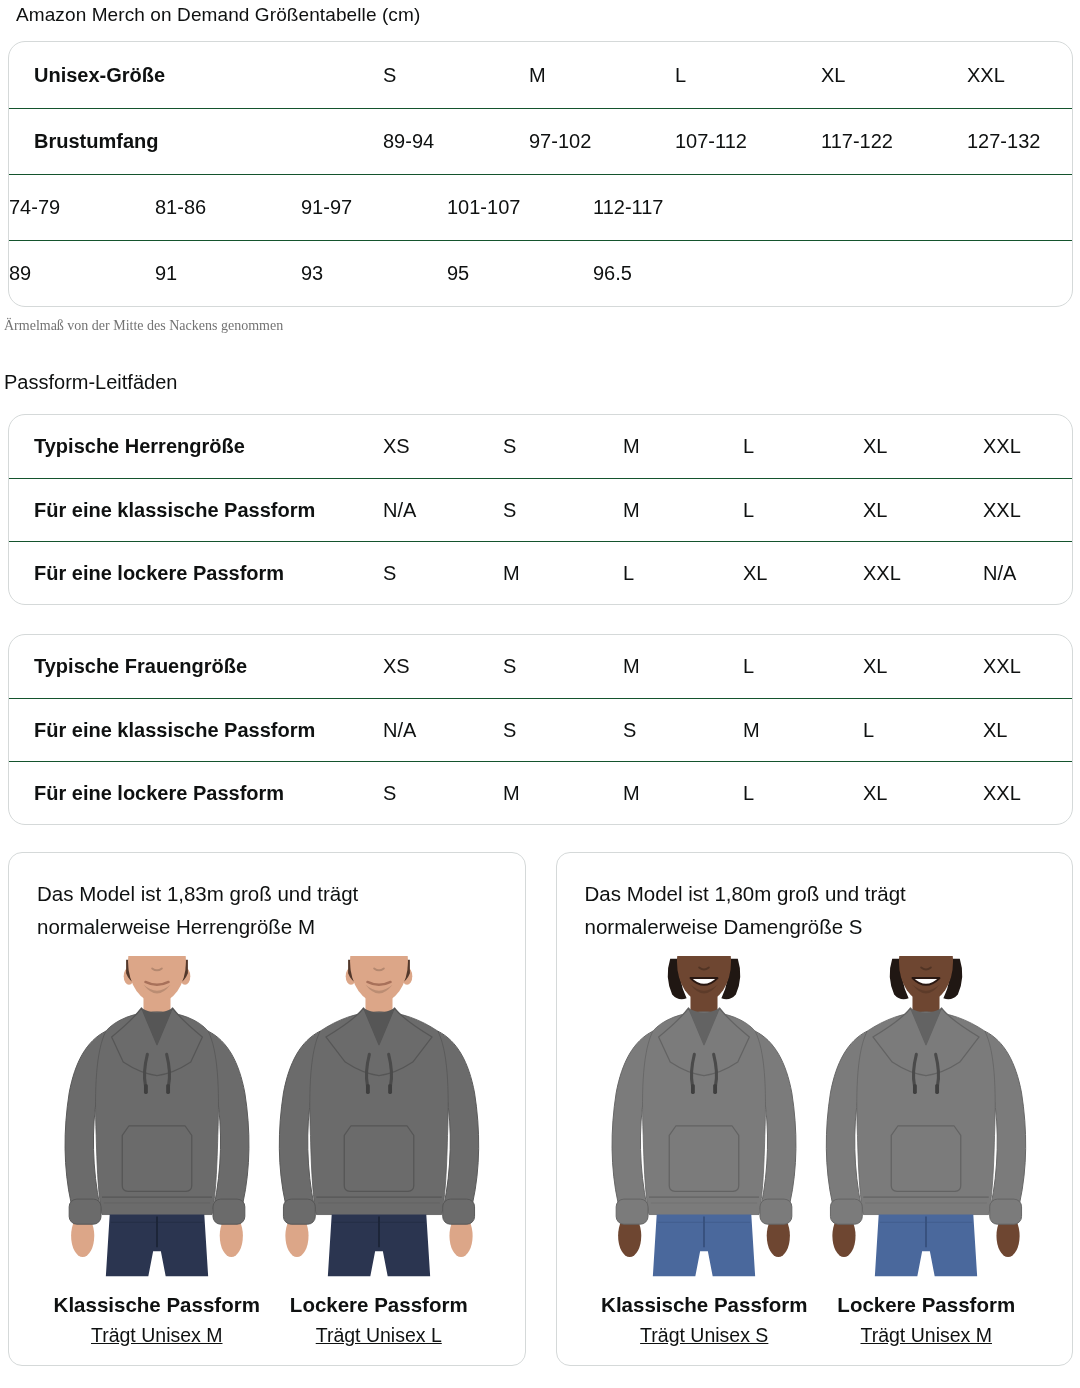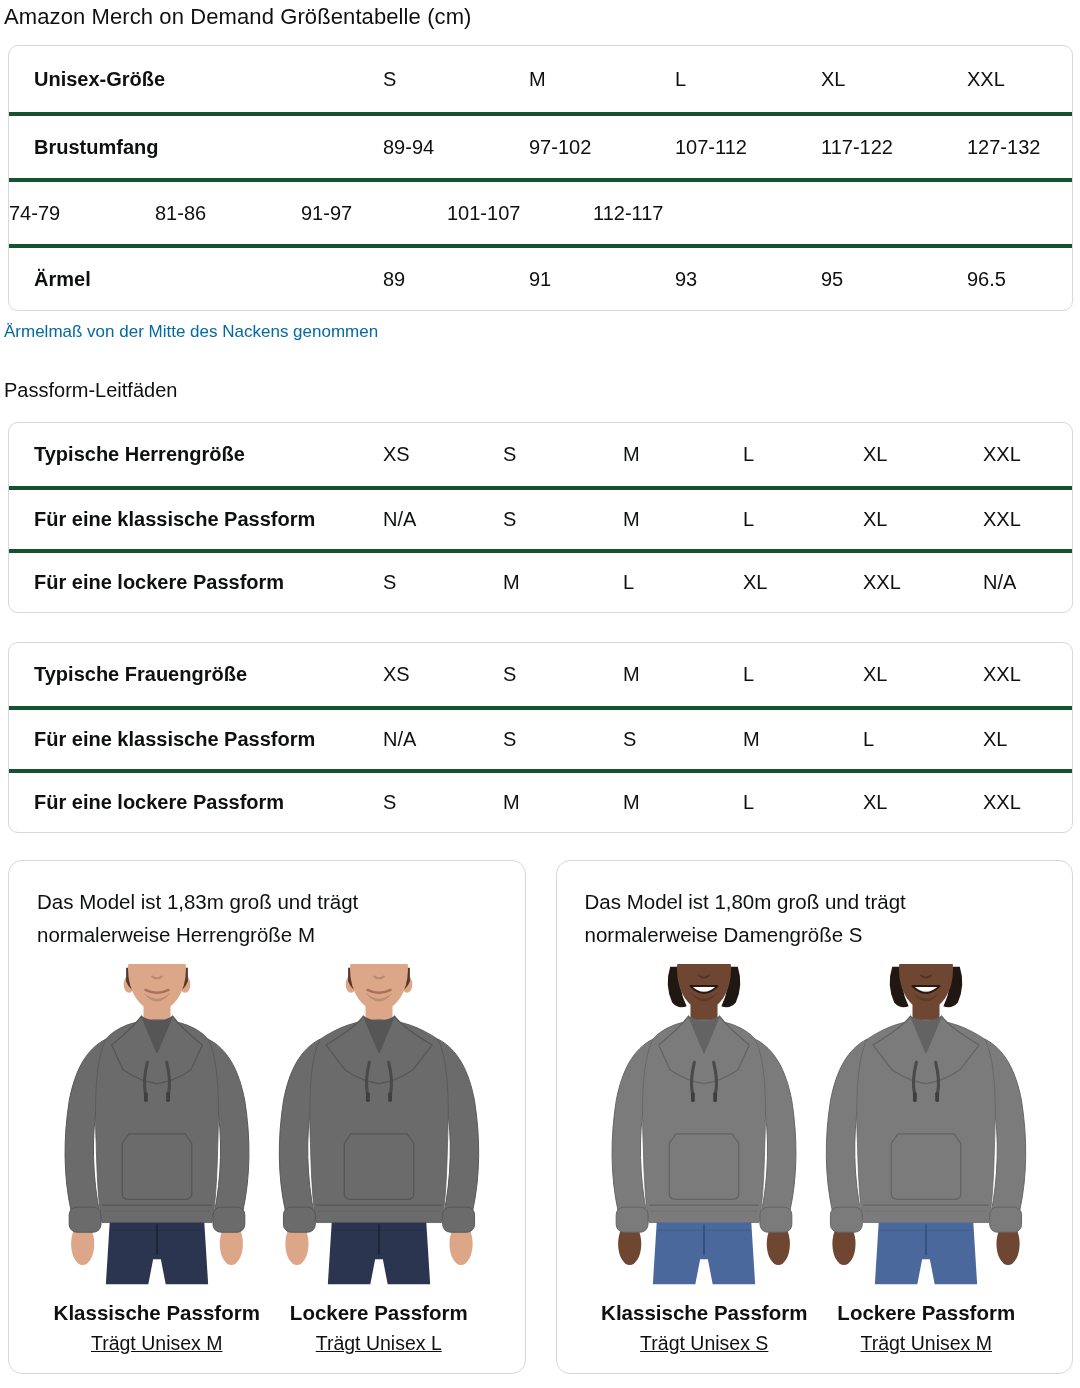--- a/index.html
+++ b/index.html
@@ -2,32 +2,32 @@
 <html lang="de"><head>
 <meta charset="utf-8">
 <style>
   * { box-sizing: border-box; }
   html,body { margin:0; padding:0; }
   body {
     width:1080px; height:1388px; overflow:hidden;
     background:#ffffff; color:#0f1111;
     font-family:"Liberation Sans", sans-serif;
   }
-  .h1 { font-size:22px; font-weight:400; padding:4px 13px 0 4px; letter-spacing:.1px; }
+  .h1 { font-size:19px; font-weight:400; padding:4px 13px 0 4px; letter-spacing:.1px;margin-left:12px; }
   .h2 { font-size:20px;  font-weight:400; padding:37px 0 0 4px; }
-  .note { font-size:17px; font-weight:400; padding:11px 0 0 4px; color:#0369a1; }
+  .note { font-size:14px; font-weight:400; padding:11px 0 0 4px; color:#737373;font-family:Liberation Serif, serif; }
 
   .tbl {
     margin:15px 7px 0 8px;
     border:1px solid #d5d9d9;
-    border-radius:10px;
+    border-radius:17px;
     background:#fff;
     overflow:hidden;
   }
-  .tbl .row { display:flex; align-items:center; border-top:4px solid #14532d; }
+  .tbl .row { display:flex; align-items:center; border-top:1px solid #14532d; }
   .tbl .row:first-child { border-top:none; }
   .t1 .row { height:66px; }
   .t2 .row { height:63px; }
   .cell { font-size:20px; color:#0f1111; white-space:nowrap; }
   .cell.label { font-weight:700; padding-left:25px; }
   .t1 .cell.label { flex:0 0 374px; }
   .t1 .cell.val   { flex:0 0 146px; }
   .t2 .cell.label { flex:0 0 374px; }
   .t2 .cell.val   { flex:0 0 120px; }
   .t2 { margin-top:20px; }
@@ -75,21 +75,20 @@
       <div class="cell val">127-132</div>
     </div>
     <div class="row">
       <div class="cell val">74-79</div>
       <div class="cell val">81-86</div>
       <div class="cell val">91-97</div>
       <div class="cell val">101-107</div>
       <div class="cell val">112-117</div>
     </div>
     <div class="row">
-      <div class="cell label">Ärmel</div>
       <div class="cell val">89</div>
       <div class="cell val">91</div>
       <div class="cell val">93</div>
       <div class="cell val">95</div>
       <div class="cell val">96.5</div>
     </div>
   </section>
 
   <div class="note">Ärmelmaß von der Mitte des Nackens genommen</div>
 

